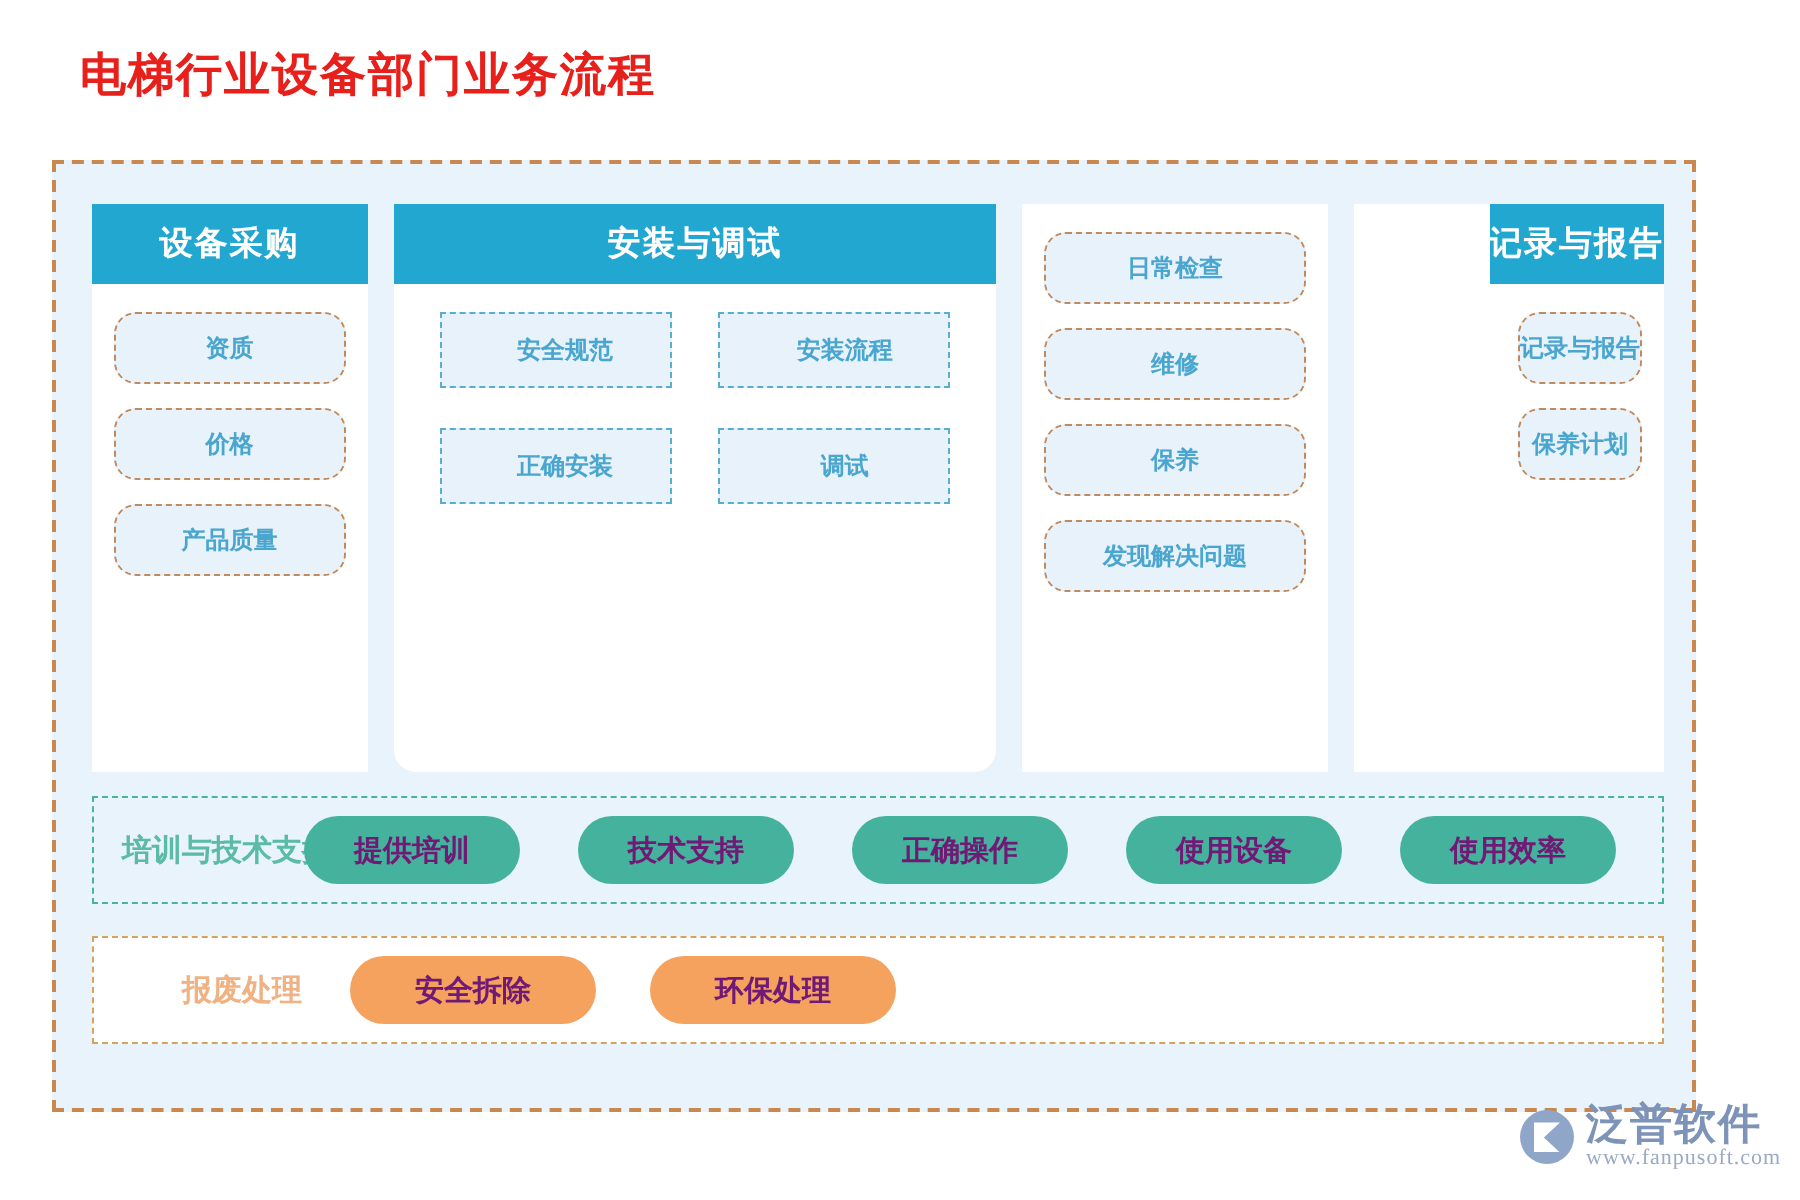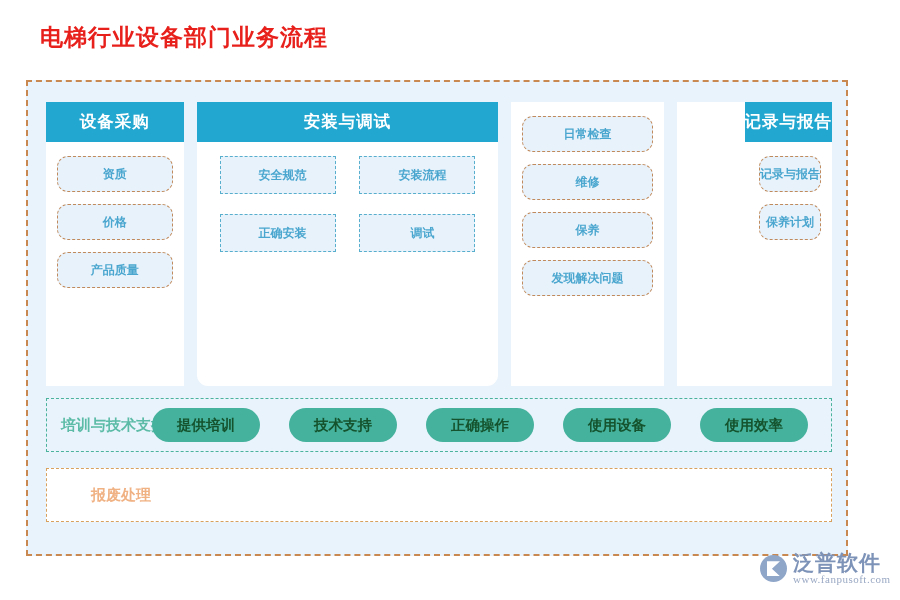--- a/index.html
+++ b/index.html
@@ -132,21 +132,21 @@
     font-size: 15px;
     font-weight: bold;
     white-space: nowrap;
     position: relative;
     z-index: 1;
   }
   .label-training { color: #5bbba6; margin-right: -14px; }
   .label-scrap    { color: #f0b183; margin-right: 24px; }
 
   .pill {
-    color: #14532d;
+    color: #701a75;
     font-size: 14.5px;
     font-weight: bold;
     border-radius: 22px;
     height: 34px;
     display: flex;
     align-items: center;
     justify-content: center;
     white-space: nowrap;
     position: relative;
     z-index: 2;
@@ -279,20 +279,24 @@
         <div class="pill pill-green">提供培训</div>
         <div class="pill pill-green">技术支持</div>
         <div class="pill pill-green">正确操作</div>
         <div class="pill pill-green">使用设备</div>
         <div class="pill pill-green">使用效率</div>
       </div>
     </div>
 
     <div class="row-band band-scrap">
       <span class="band-label label-scrap">报废处理</span>
+      <div class="pills-orange">
+        <div class="pill pill-orange">安全拆除</div>
+        <div class="pill pill-orange">环保处理</div>
+      </div>
     </div>
 
   </div>
 
   <div class="brand">
     <div class="brand-mark"></div>
     <div class="brand-text">
       <span class="brand-cn">泛普软件</span>
       <span class="brand-en">www.fanpusoft.com</span>
     </div>

